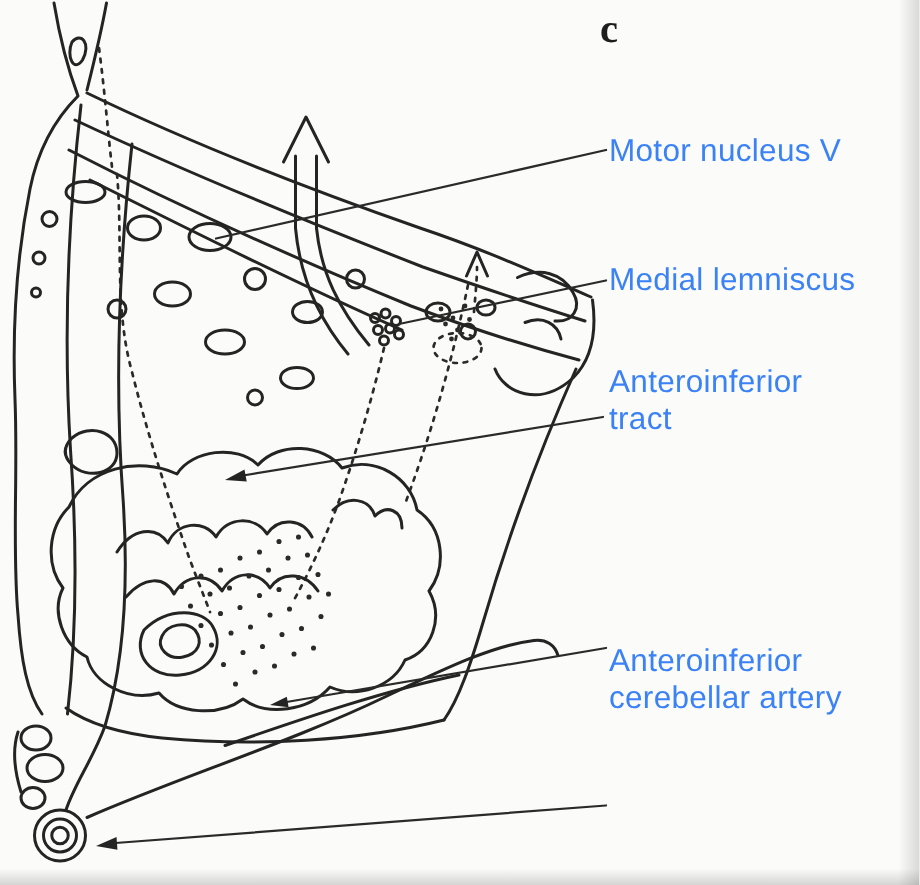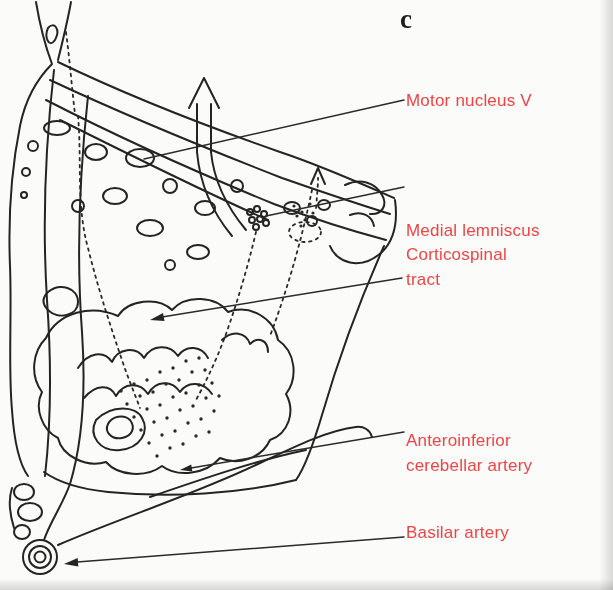--- a/index.html
+++ b/index.html
@@ -6,22 +6,22 @@
   #canvas{
     position:relative;
     width:613px;height:590px;
     background:#fbfbf9;
     overflow:hidden;
     font-family:"Liberation Sans", sans-serif;
   }
   #drawing{position:absolute;left:0;top:0;}
   .lbl{
     position:absolute;
-    color:#ef4444;
-    font-size:17px;
+    color:#3b82f6;
+    font-size:21px;
     line-height:25px;
     letter-spacing:0.2px;
     white-space:normal;
   }
   .panel-letter{
     position:absolute;
     font-family:"Liberation Serif", serif;
     font-weight:bold;
     font-size:27px;
     color:#1d1d1d;
@@ -214,23 +214,22 @@
       <polygon class="ah" points="180,470 192.4,471.5 191.2,464.5"></polygon>
       <line class="thin" x1="404" y1="537" x2="77" y2="562"></line>
       <polygon class="ah" points="64,564 78.3,566.5 77.7,558"></polygon>
     </g>
   </svg>
 
   <div class="panel-letter" style="left:400px;top:4px;">c</div>
 
   <div class="lbl" style="left:406px;top:88px;width:200px;">Motor nucleus V</div>
 
-  <div class="lbl" style="left:406px;top:174px;width:200px;margin-top:44px;">Medial lemniscus</div>
-
-  <div class="lbl" style="left:406px;top:242px;width:135px;">Corticospinal tract</div>
+  <div class="lbl" style="left:406px;top:174px;width:200px;">Medial lemniscus</div>
+
+  <div class="lbl" style="left:406px;top:242px;width:135px;">Anteroinferior tract</div>
 
   <div class="lbl" style="left:406px;top:396px;width:170px;margin-top:32px;">Anteroinferior cerebellar artery</div>
 
-  <div class="lbl" style="left:406px;top:520px;width:200px;">Basilar artery</div>
 
   <div class="scan-edge-right"></div>
   <div class="scan-edge-bottom"></div>
 </div>
 
 </body></html>

